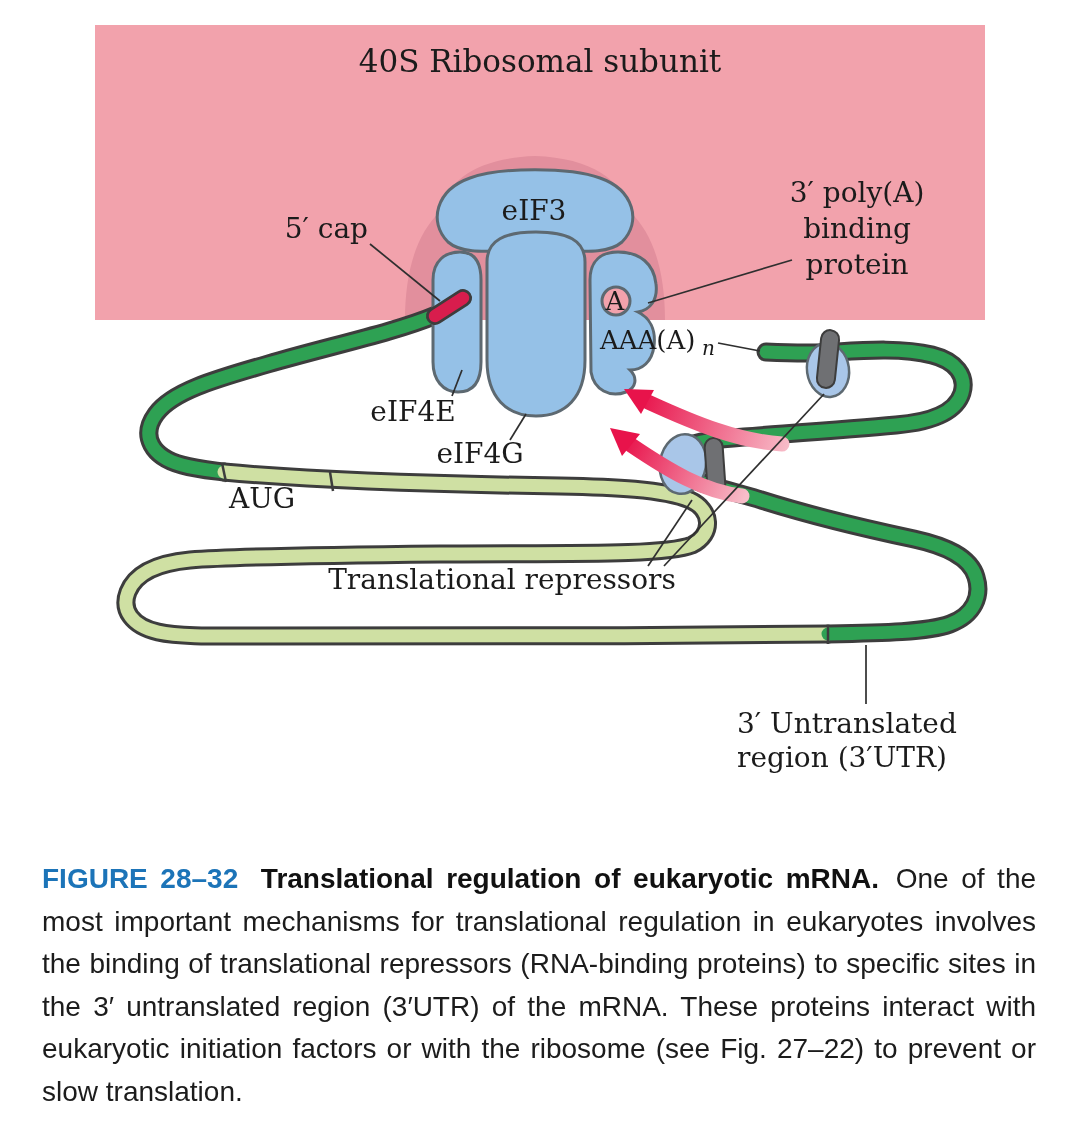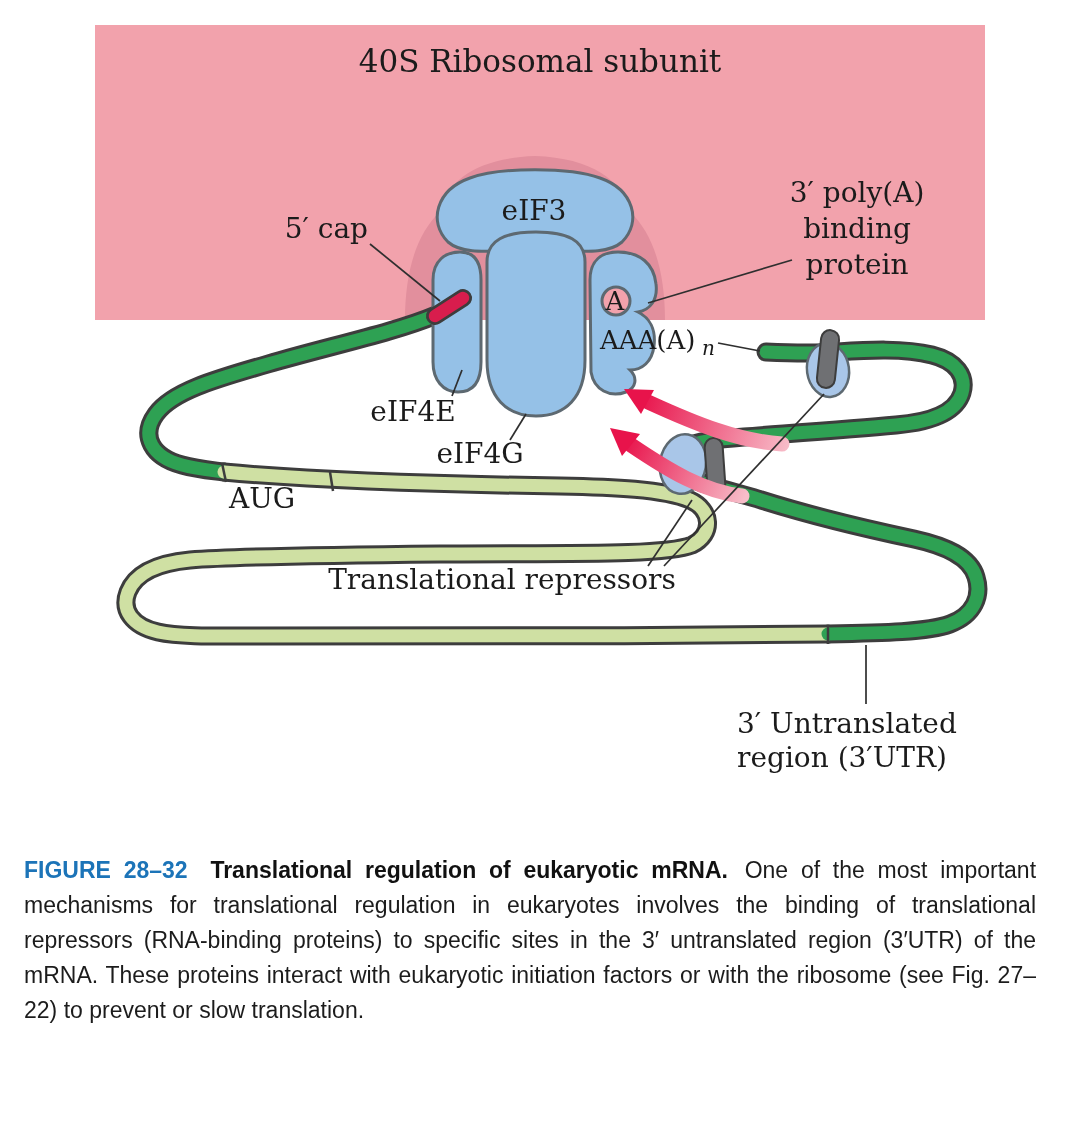--- a/index.html
+++ b/index.html
@@ -5,21 +5,21 @@
   html,body { margin:0; padding:0; background:#ffffff; }
   body { width:1078px; height:1143px; overflow:hidden; font-family:"Liberation Sans", sans-serif; }
   svg.diagram { display:block; }
   
   .lbl   { font-family:"DejaVu Serif", serif; font-size:28px; fill:#1b1b1b; }
   .ttl   { font-family:"DejaVu Serif", serif; font-size:31px; fill:#1b1b1b; }
   .small { font-family:"DejaVu Serif", serif; font-size:26px; fill:#1b1b1b; }
   .sub   { font-family:"DejaVu Serif", serif; font-size:20px; font-style:italic; fill:#1b1b1b; }
   .leader { stroke:#2f2f2f; stroke-width:1.7; fill:none; }
   
-  .caption { padding:30px 42px 0 24px; font-size:23px; line-height:1.52; color:#1c1c1c; text-align:justify; }
+  .caption { padding:30px 42px 0 42px; font-size:28px; line-height:1.52; color:#1c1c1c; text-align:justify; }
   .fig-label { color:#1c74b8; font-weight:bold; padding-right:10px; }
   .fig-title { font-weight:bold; color:#111111; padding-right:4px; }
 </style>
 </head>
 <body>
 
 <svg class="diagram" width="1078" height="800" viewBox="0 0 1078 800" xmlns="http://www.w3.org/2000/svg">
 
   <defs>
     <linearGradient id="gradA" gradientUnits="userSpaceOnUse" x1="790" y1="445" x2="640" y2="398">

